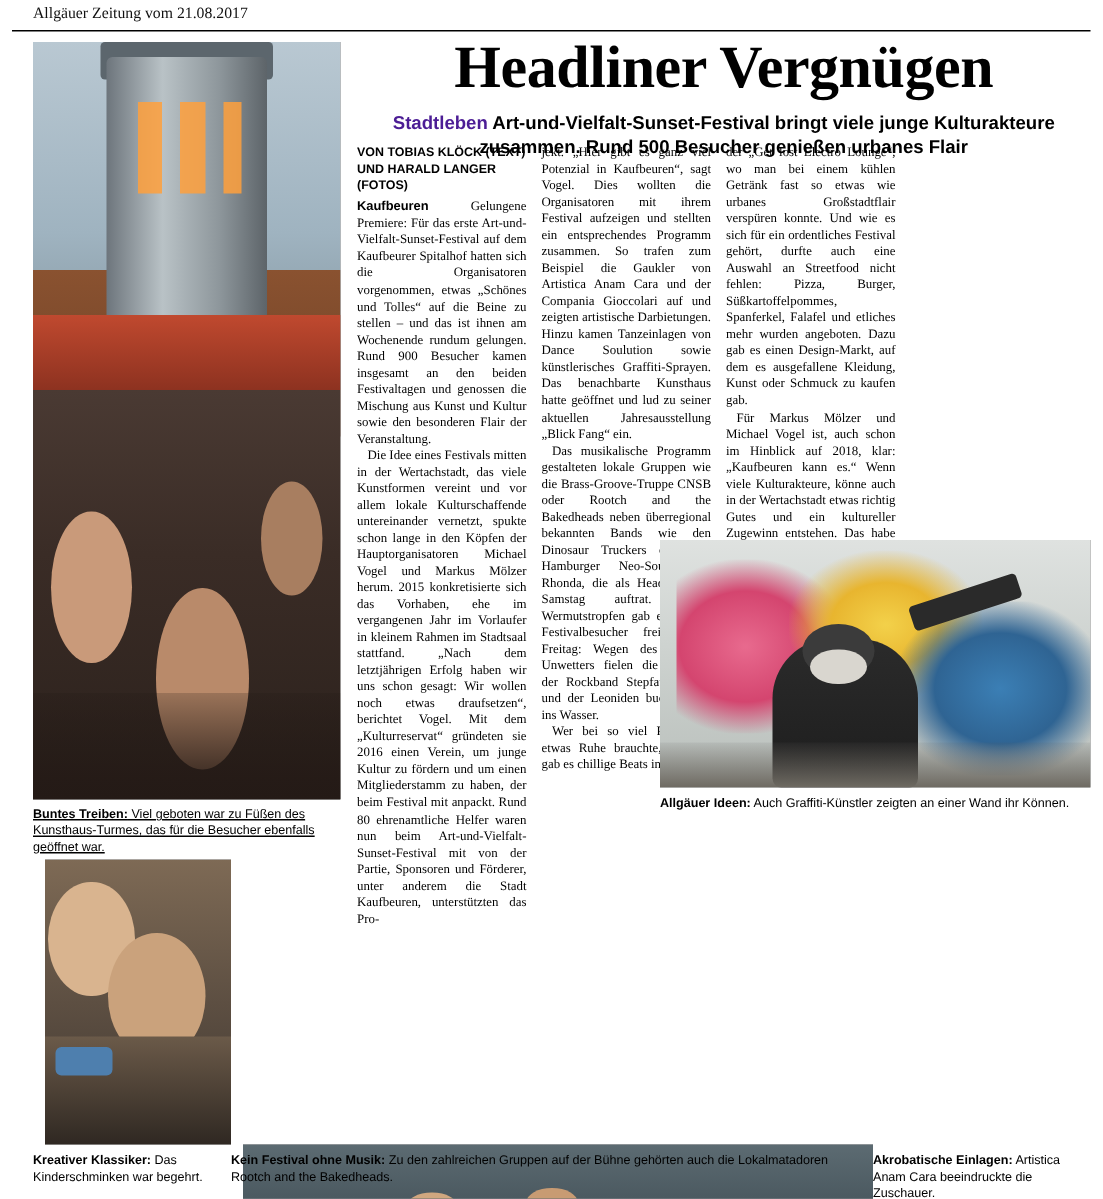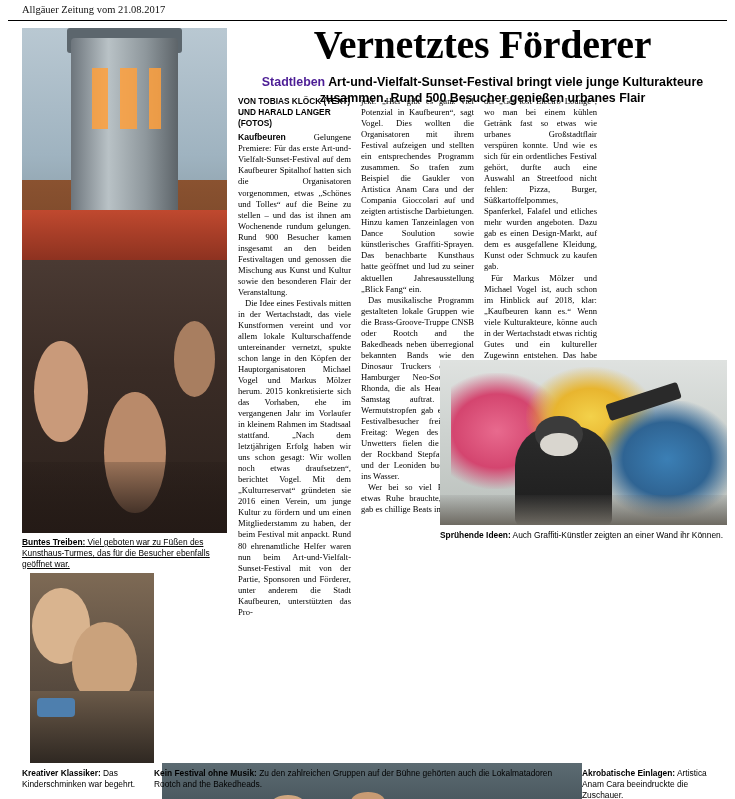--- a/index.html
+++ b/index.html
@@ -182,21 +182,21 @@
 </style>
 </head>
 <body>
 
 <div class="page">
 
   <div class="masthead">Allgäuer Zeitung vom 21.08.2017</div>
   <div class="masthead-rule"></div>
 
   <div class="headline-area">
-    <h1 class="headline">Vernetztes Förderer</h1>
+    <h1 class="headline">Headliner Vergnügen</h1>
     <div class="subhead">
       <span class="kicker">Stadtleben</span><span> Art-und-Vielfalt-Sunset-Festival bringt viele junge Kulturakteure zusammen. Rund 500 Besucher genießen urbanes Flair</span>
     </div>
   </div>
 
   <div class="photo photo-main">
     <div class="ph-layer m-sky"></div>
     <div class="ph-layer m-wall"></div>
     <div class="ph-layer m-silo-top"></div>
     <div class="ph-layer m-silo"></div>
@@ -237,21 +237,21 @@
     <div class="ph-layer g-paint1"></div>
     <div class="ph-layer g-paint2"></div>
     <div class="ph-layer g-paint3"></div>
     <div class="ph-layer g-person"></div>
     <div class="ph-layer blob" style="left:33%;top:34%;width:17%;height:22%;background:#3b3b3b;"></div>
     <div class="ph-layer blob" style="left:35%;top:44%;width:13%;height:14%;background:#d9d6cf;"></div>
     <div class="ph-layer" style="left:58%;top:20%;width:26%;height:10%;background:#2a2a2a;transform:rotate(-18deg);border-radius:3px;"></div>
     <div class="ph-layer" style="left:0;top:82%;width:100%;height:18%;background:linear-gradient(180deg,rgba(90,90,90,.1),#6e6a62);"></div>
   </div>
   <div class="caption cap-graffiti">
-    <b>Sprühende Ideen:</b><span> Auch Graffiti-Künstler zeigten an einer Wand ihr Können.</span>
+    <b>Allgäuer Ideen:</b><span> Auch Graffiti-Künstler zeigten an einer Wand ihr Können.</span>
   </div>
 
   <div class="col col4"></div>
 
   <div class="photo photo-b1">
     <div class="ph-layer b1-bg"></div>
     <div class="ph-layer blob" style="left:2%;top:8%;width:46%;height:40%;background:#d9b48f;"></div>
     <div class="ph-layer blob" style="left:34%;top:26%;width:52%;height:44%;background:#caa27c;"></div>
     <div class="ph-layer" style="left:0;top:62%;width:100%;height:38%;background:linear-gradient(180deg,#6b5a49,#2f2822);"></div>
     <div class="ph-layer" style="left:6%;top:66%;width:30%;height:10%;background:#4e7fae;border-radius:4px;"></div>

